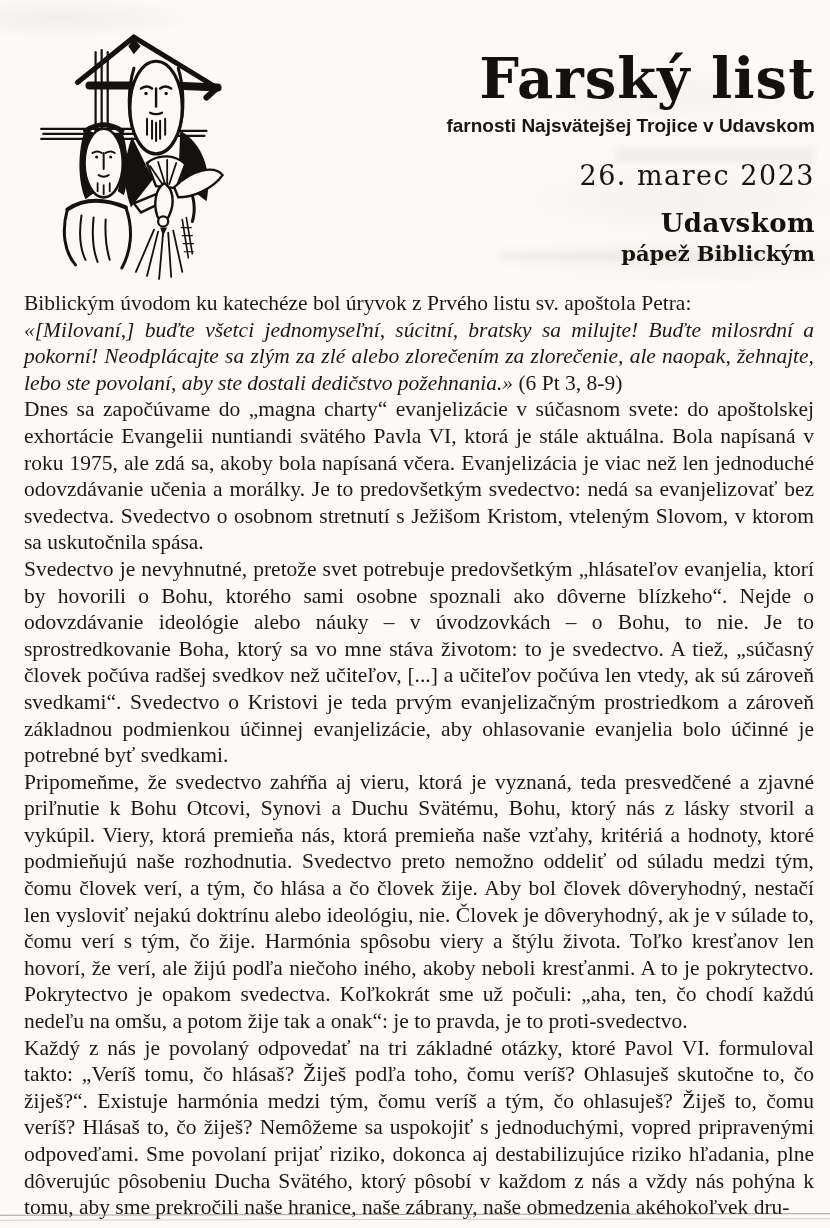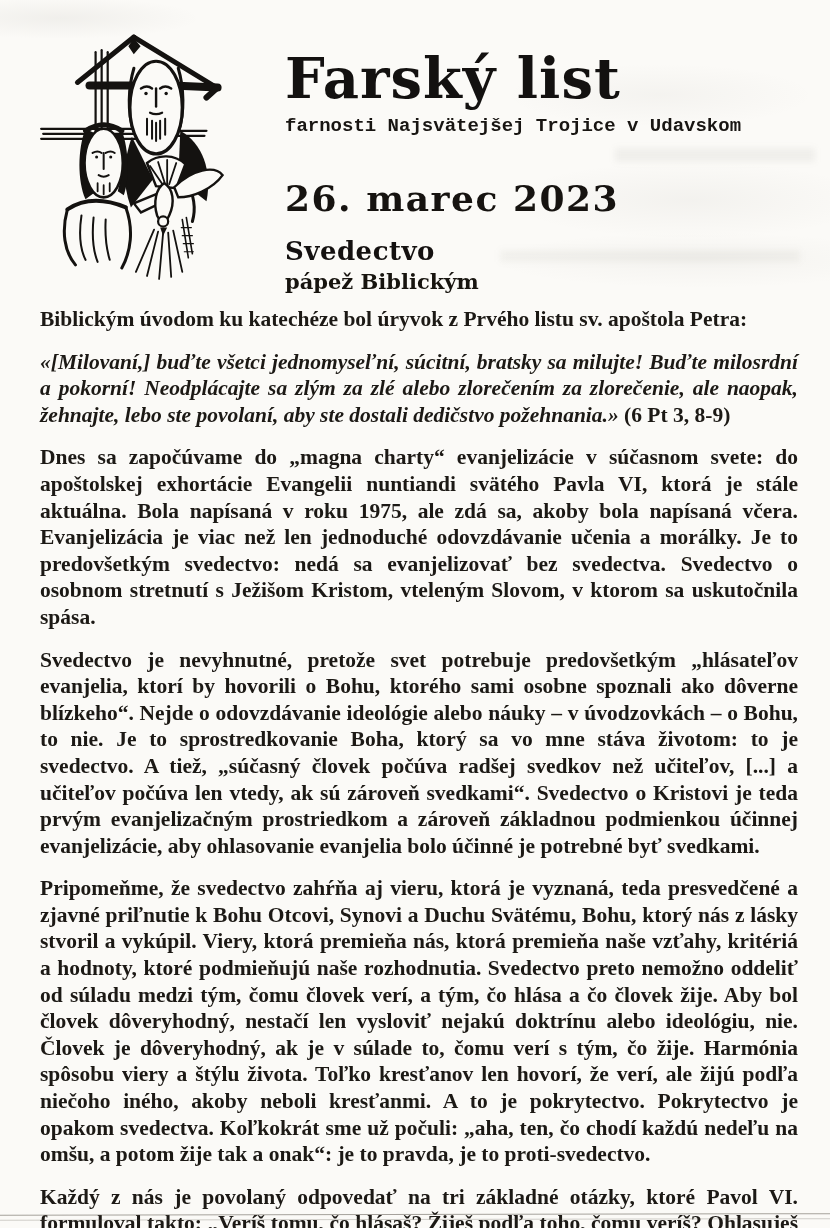--- a/index.html
+++ b/index.html
@@ -6,49 +6,49 @@
   .page{
     position:relative;width:830px;height:1228px;margin:0 auto;overflow:hidden;
     background:
       radial-gradient(ellipse 260px 55px at 690px 200px, rgba(115,110,100,0.06), transparent 70%),
       radial-gradient(ellipse 220px 45px at 660px 95px,  rgba(115,110,100,0.05), transparent 70%),
       radial-gradient(ellipse 300px 40px at 700px 260px, rgba(115,110,100,0.05), transparent 70%),
       radial-gradient(ellipse 200px 30px at 60px 18px,   rgba(115,110,100,0.08), transparent 70%),
       #fbfaf7;
     color:#1b1814;
   }
-  .masthead-text{position:absolute;left:285px;top:50px;width:530px;text-align:left;}
+  .masthead-text{position:absolute;left:285px;top:50px;width:530px;text-align:right;}
   .nl-title{
     margin:0;font-family:"DejaVu Serif","Liberation Serif",serif;
     font-weight:700;font-size:56px;line-height:1.0;letter-spacing:1px;color:#131110;
   }
   .nl-subtitle{
-    margin-top:9px;font-family:Liberation Mono, monospace;
+    margin-top:9px;font-family:Liberation Sans, sans-serif;
     font-weight:700;font-size:19px;color:#181512;
   }
   .issue-date{
-    margin-top:40px;font-family:"DejaVu Serif","Liberation Serif",serif;
-    font-weight:700;font-size:36px;letter-spacing:1.5px;color:#161310;
+    margin-top:23px;font-family:"DejaVu Serif","Liberation Serif",serif;
+    font-weight:400;font-size:27px;letter-spacing:1.5px;color:#161310;
   }
   .article-title{
     margin-top:17px;font-family:"DejaVu Serif","Liberation Serif",serif;
     font-weight:700;font-size:26px;letter-spacing:.5px;color:#141110;
   }
   .article-author{
     margin-top:3px;font-family:"DejaVu Serif","Liberation Serif",serif;
     font-weight:700;font-size:21px;color:#17140f;
   }
   .logo{position:absolute;left:32px;top:30px;width:228px;height:252px;}
   .logo svg{width:100%;height:100%;}
   .article-body{
     position:absolute;top:290px;left:24px;right:16px;
     font-family:"Liberation Serif",serif;font-size:21.5px;line-height:26.6px;
     text-align:justify;color:#1c1915;
   }
-  .article-body p{margin:16px;font-weight:bold;}
+  .article-body p{margin:0;}
   .scripture{font-style:italic;}
   .scripture .cite{font-style:normal;}
   .bottom-rule{
     position:absolute;left:0;right:0;top:1214px;height:4px;
     border-top:1px solid rgba(95,90,80,0.55);
     border-bottom:1px solid rgba(95,90,80,0.28);
     transform:rotate(-0.12deg);
   }
   .ghost{position:absolute;pointer-events:none;}
   .ghost.g1{left:615px;top:148px;width:200px;height:14px;background:rgba(100,95,88,0.07);filter:blur(3px);}
@@ -135,21 +135,21 @@
 
       <path d="M146 188 L152 226 M150 186 L156 222" stroke-width="1.6"></path>
       <path d="M145 196 H155 M146 204 H156 M147 212 H157 M148 220 H157" stroke-width="1.2"></path>
     </svg>
   </div>
 
   <header class="masthead-text">
     <h1 class="nl-title">Farský list</h1>
     <div class="nl-subtitle">farnosti Najsvätejšej Trojice v Udavskom</div>
     <div class="issue-date">26. marec 2023</div>
-    <div class="article-title">Svedectvo</div>
+    <div class="article-title">Udavskom</div>
     <div class="article-author">pápež Biblickým</div>
   </header>
 
   <main class="article-body">
     <p>Biblickým úvodom ku katechéze bol úryvok z Prvého listu sv. apoštola Petra:</p>
     <p class="scripture"><span>«[Milovaní,] buďte všetci jednomyseľní, súcitní, bratsky sa milujte! Buďte milosrdní a pokorní! Neodplácajte sa zlým za zlé alebo zlorečením za zlorečenie, ale naopak, žehnajte, lebo ste povolaní, aby ste dostali dedičstvo požehnania.»</span> <span class="cite">(6 Pt 3, 8-9)</span></p>
     <p>Dnes sa započúvame do „magna charty“ evanjelizácie v súčasnom svete: do apoštolskej exhortácie Evangelii nuntiandi svätého Pavla VI, ktorá je stále aktuálna. Bola napísaná v roku 1975, ale zdá sa, akoby bola napísaná včera. Evanjelizácia je viac než len jednoduché odovzdávanie učenia a morálky. Je to predovšetkým svedectvo: nedá sa evanjelizovať bez svedectva. Svedectvo o osobnom stretnutí s Ježišom Kristom, vteleným Slovom, v ktorom sa uskutočnila spása.</p>
     <p>Svedectvo je nevyhnutné, pretože svet potrebuje predovšetkým „hlásateľov evanjelia, ktorí by hovorili o Bohu, ktorého sami osobne spoznali ako dôverne blízkeho“. Nejde o odovzdávanie ideológie alebo náuky – v úvodzovkách – o Bohu, to nie. Je to sprostredkovanie Boha, ktorý sa vo mne stáva životom: to je svedectvo. A tiež, „súčasný človek počúva radšej svedkov než učiteľov, [...] a učiteľov počúva len vtedy, ak sú zároveň svedkami“. Svedectvo o Kristovi je teda prvým evanjelizačným prostriedkom a zároveň základnou podmienkou účinnej evanjelizácie, aby ohlasovanie evanjelia bolo účinné je potrebné byť svedkami.</p>
     <p>Pripomeňme, že svedectvo zahŕňa aj vieru, ktorá je vyznaná, teda presvedčené a zjavné priľnutie k Bohu Otcovi, Synovi a Duchu Svätému, Bohu, ktorý nás z lásky stvoril a vykúpil. Viery, ktorá premieňa nás, ktorá premieňa naše vzťahy, kritériá a hodnoty, ktoré podmieňujú naše rozhodnutia. Svedectvo preto nemožno oddeliť od súladu medzi tým, čomu človek verí, a tým, čo hlása a čo človek žije. Aby bol človek dôveryhodný, nestačí len vysloviť nejakú doktrínu alebo ideológiu, nie. Človek je dôveryhodný, ak je v súlade to, čomu verí s tým, čo žije. Harmónia spôsobu viery a štýlu života. Toľko kresťanov len hovorí, že verí, ale žijú podľa niečoho iného, akoby neboli kresťanmi. A to je pokrytectvo. Pokrytectvo je opakom svedectva. Koľkokrát sme už počuli: „aha, ten, čo chodí každú nedeľu na omšu, a potom žije tak a onak“: je to pravda, je to proti-svedectvo.</p>
     <p>Každý z nás je povolaný odpovedať na tri základné otázky, ktoré Pavol VI. formuloval takto: „Veríš tomu, čo hlásaš? Žiješ podľa toho, čomu veríš? Ohlasuješ skutočne to, čo žiješ?“. Existuje harmónia medzi tým, čomu veríš a tým, čo ohlasuješ? Žiješ to, čomu veríš? Hlásaš to, čo žiješ? Nemôžeme sa uspokojiť s jednoduchými, vopred pripravenými odpoveďami. Sme povolaní prijať riziko, dokonca aj destabilizujúce riziko hľadania, plne dôverujúc pôsobeniu Ducha Svätého, ktorý pôsobí v každom z nás a vždy nás pohýna k tomu, aby sme prekročili naše hranice, naše zábrany, naše obmedzenia akéhokoľvek dru-</p>

